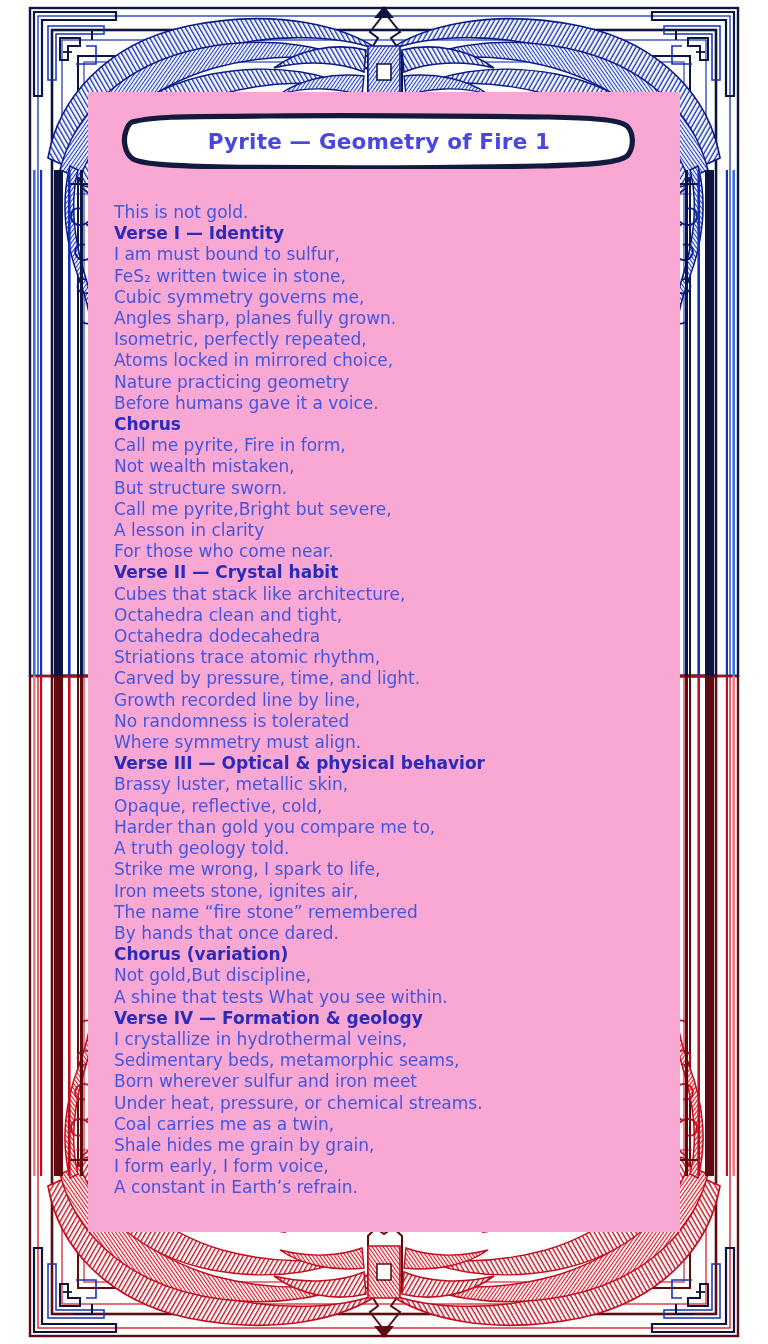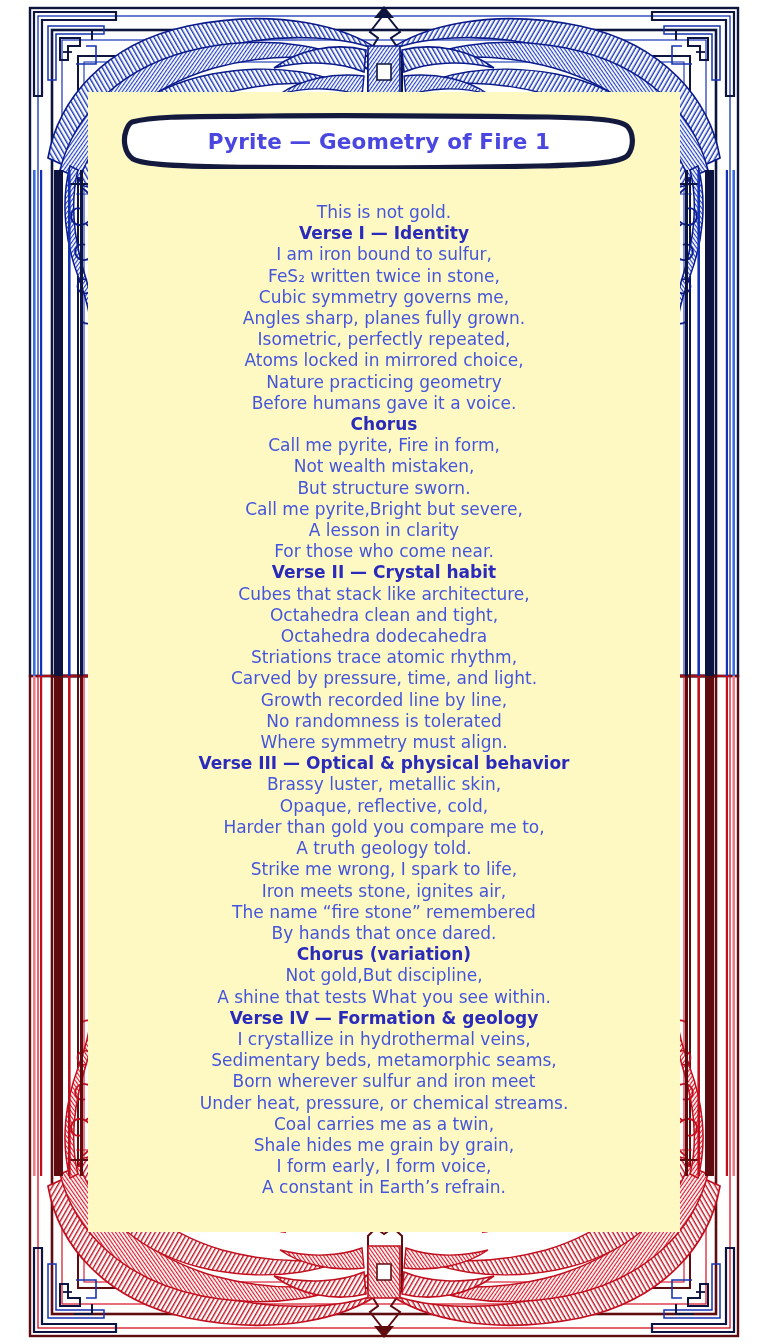--- a/index.html
+++ b/index.html
@@ -9,22 +9,21 @@
   }
 
   
   .page{position:absolute;inset:0;background:#ffffff;}
 
   .frame-svg{position:absolute;left:0;top:0;width:768px;height:1344px;}
 
   
   .content{
     position:absolute;left:88px;top:92px;width:592px;height:1140px;
-    background:#fef9c3;
-    text-align:center;
+    background:#f9a8d4;
   }
 
   
   .title-wrap{
     position:absolute;left:30px;top:21px;width:522px;height:56px;
   }
   .title-box-svg{position:absolute;left:0;top:0;width:522px;height:56px;}
   .title-text{
     position:absolute;left:0;top:0;width:522px;height:56px;
     display:flex;align-items:center;justify-content:center;
@@ -275,21 +274,21 @@
                  C470 5 500 6 509 13 C516 20 516 34 510 42
                  C503 50 470 52 420 53 C320 55 200 55 110 54
                  C62 53 26 52 15 46 C6 40 5 26 8 18 C10 12 12 10 14 9 Z" fill="#ffffff" stroke="#131a3e" stroke-width="5.2" stroke-linejoin="round" stroke-linecap="round"></path>
       </svg>
       <div class="title-text">Pyrite — Geometry of Fire 1</div>
     </div>
 
     <div class="lyrics">
         <div class="line">This is not gold.</div>
         <div class="line heading">Verse I — Identity</div>
-        <div class="line">I am iron bound to sulfur,</div>
+        <div class="line">I am must bound to sulfur,</div>
         <div class="line">FeS₂ written twice in stone,</div>
         <div class="line">Cubic symmetry governs me,</div>
         <div class="line">Angles sharp, planes fully grown.</div>
         <div class="line">Isometric, perfectly repeated,</div>
         <div class="line">Atoms locked in mirrored choice,</div>
         <div class="line">Nature practicing geometry</div>
         <div class="line">Before humans gave it a voice.</div>
         <div class="line heading">Chorus</div>
         <div class="line">Call me pyrite, Fire in form,</div>
         <div class="line">Not wealth mistaken,</div>

